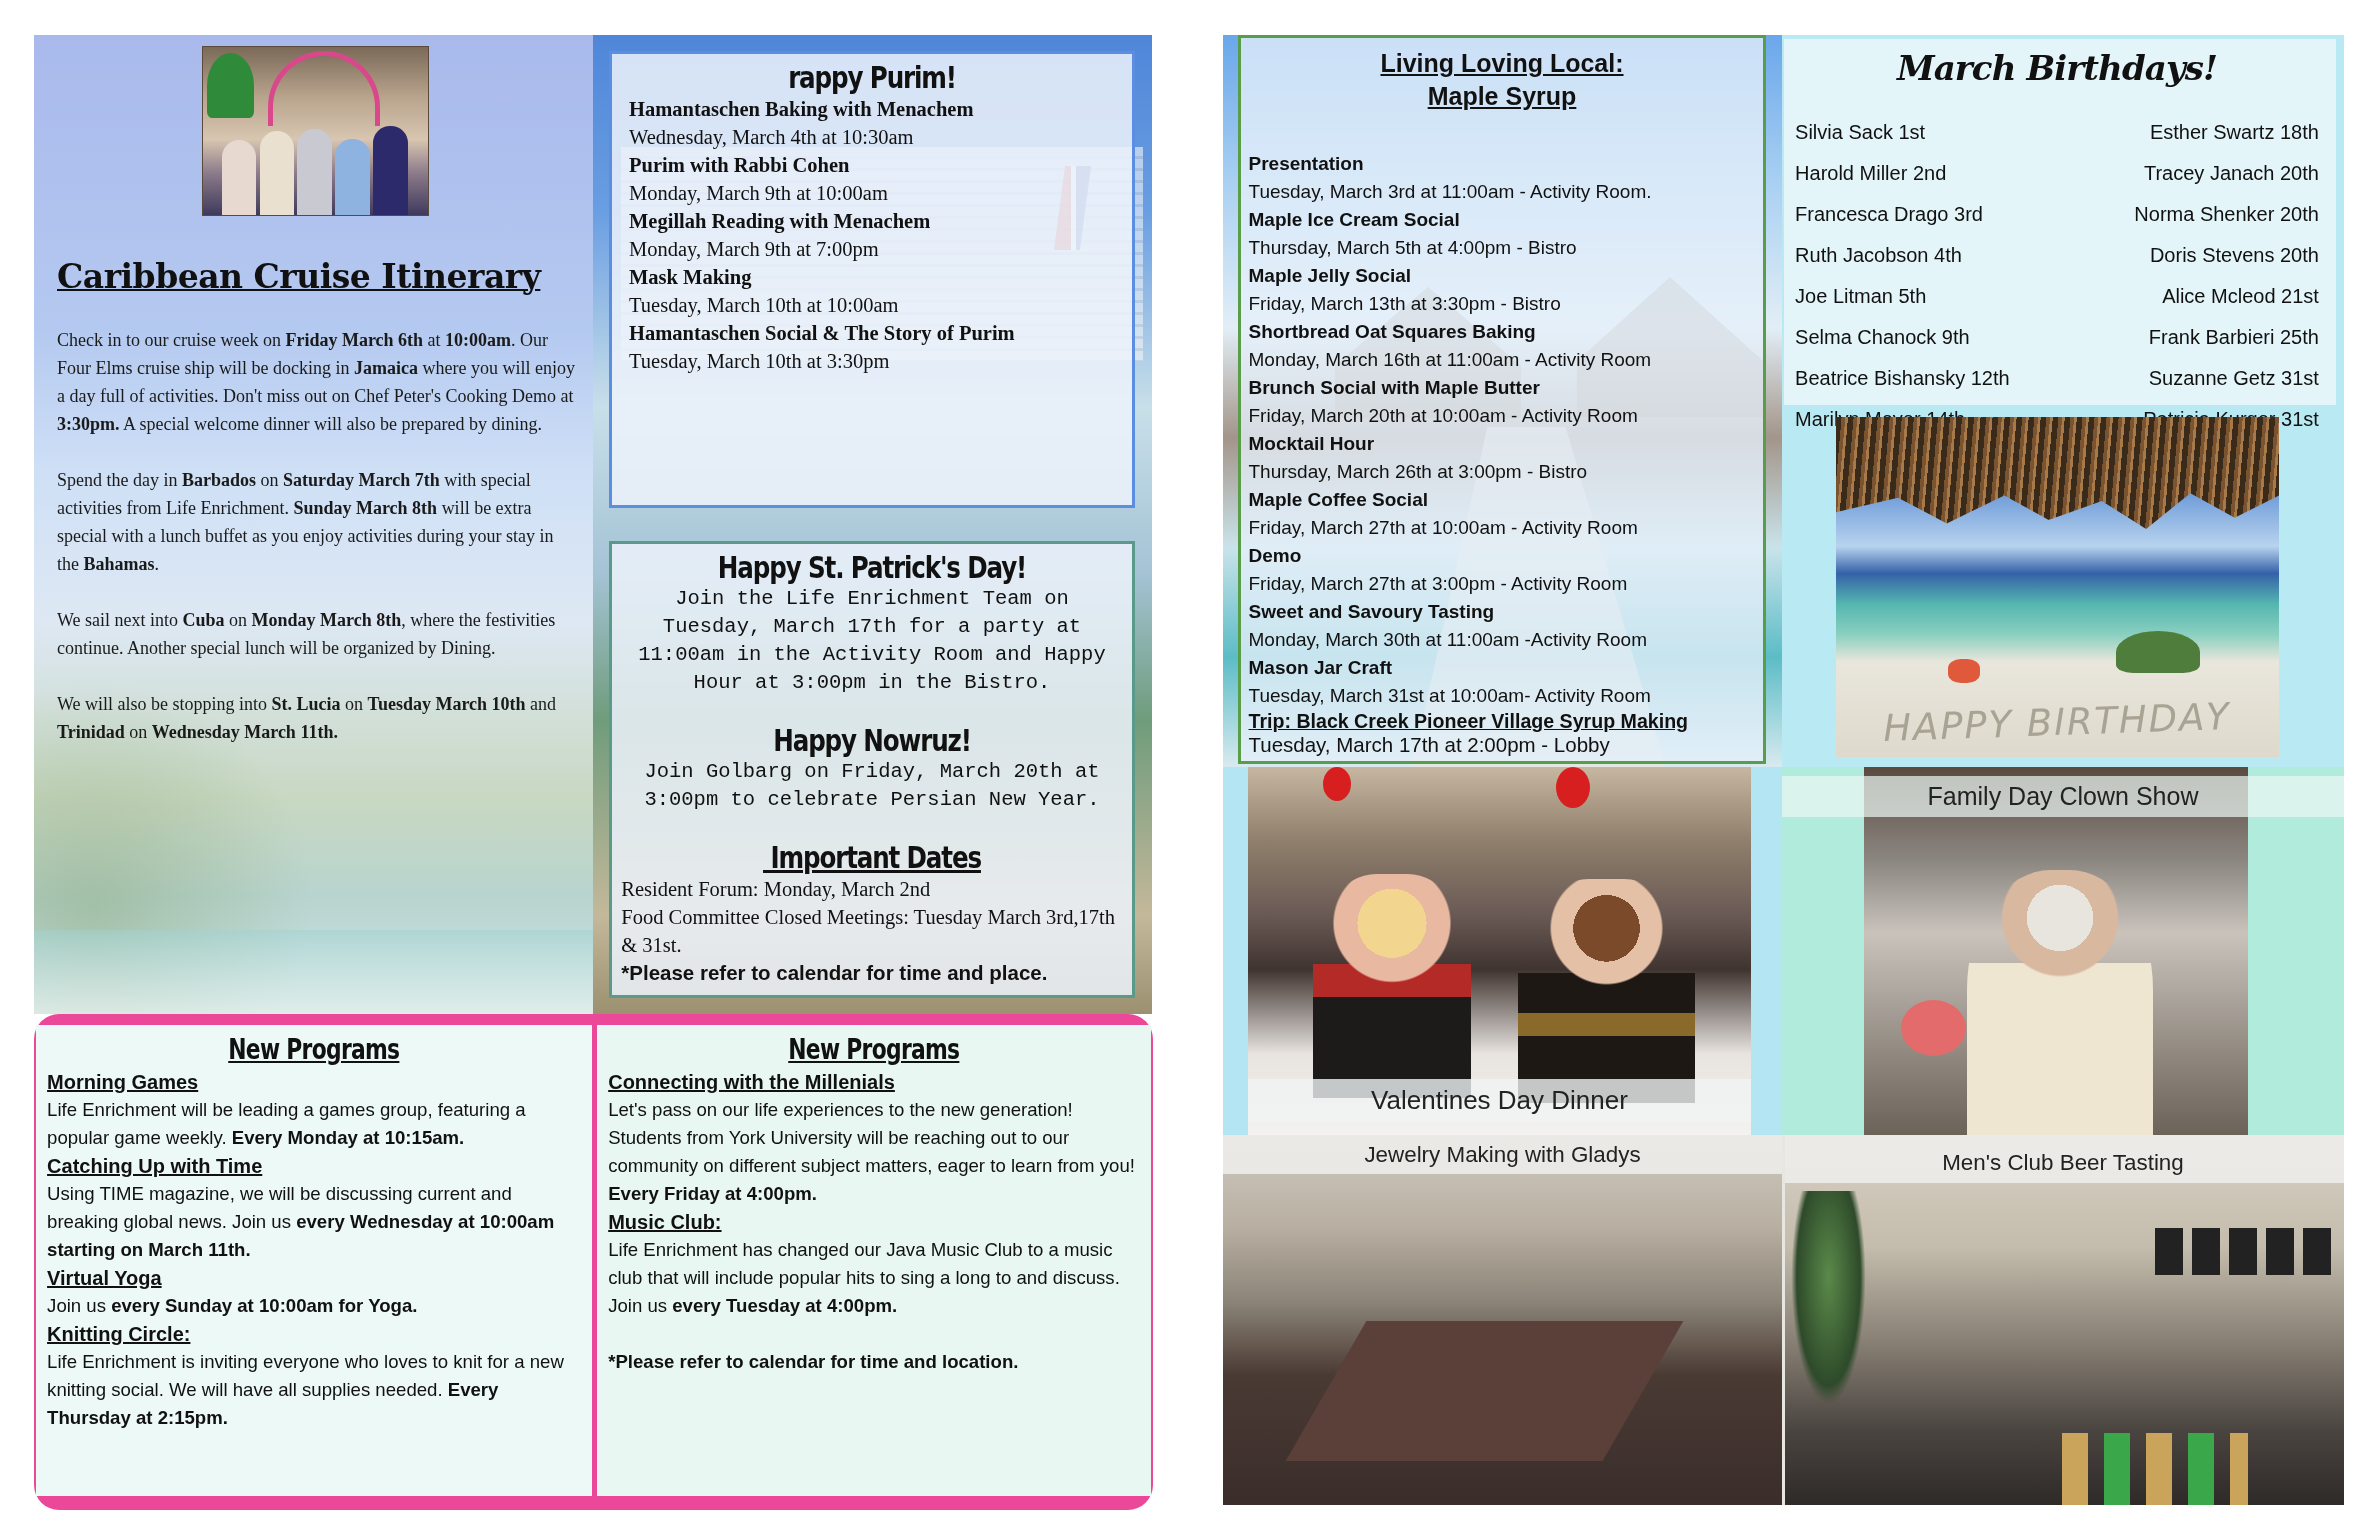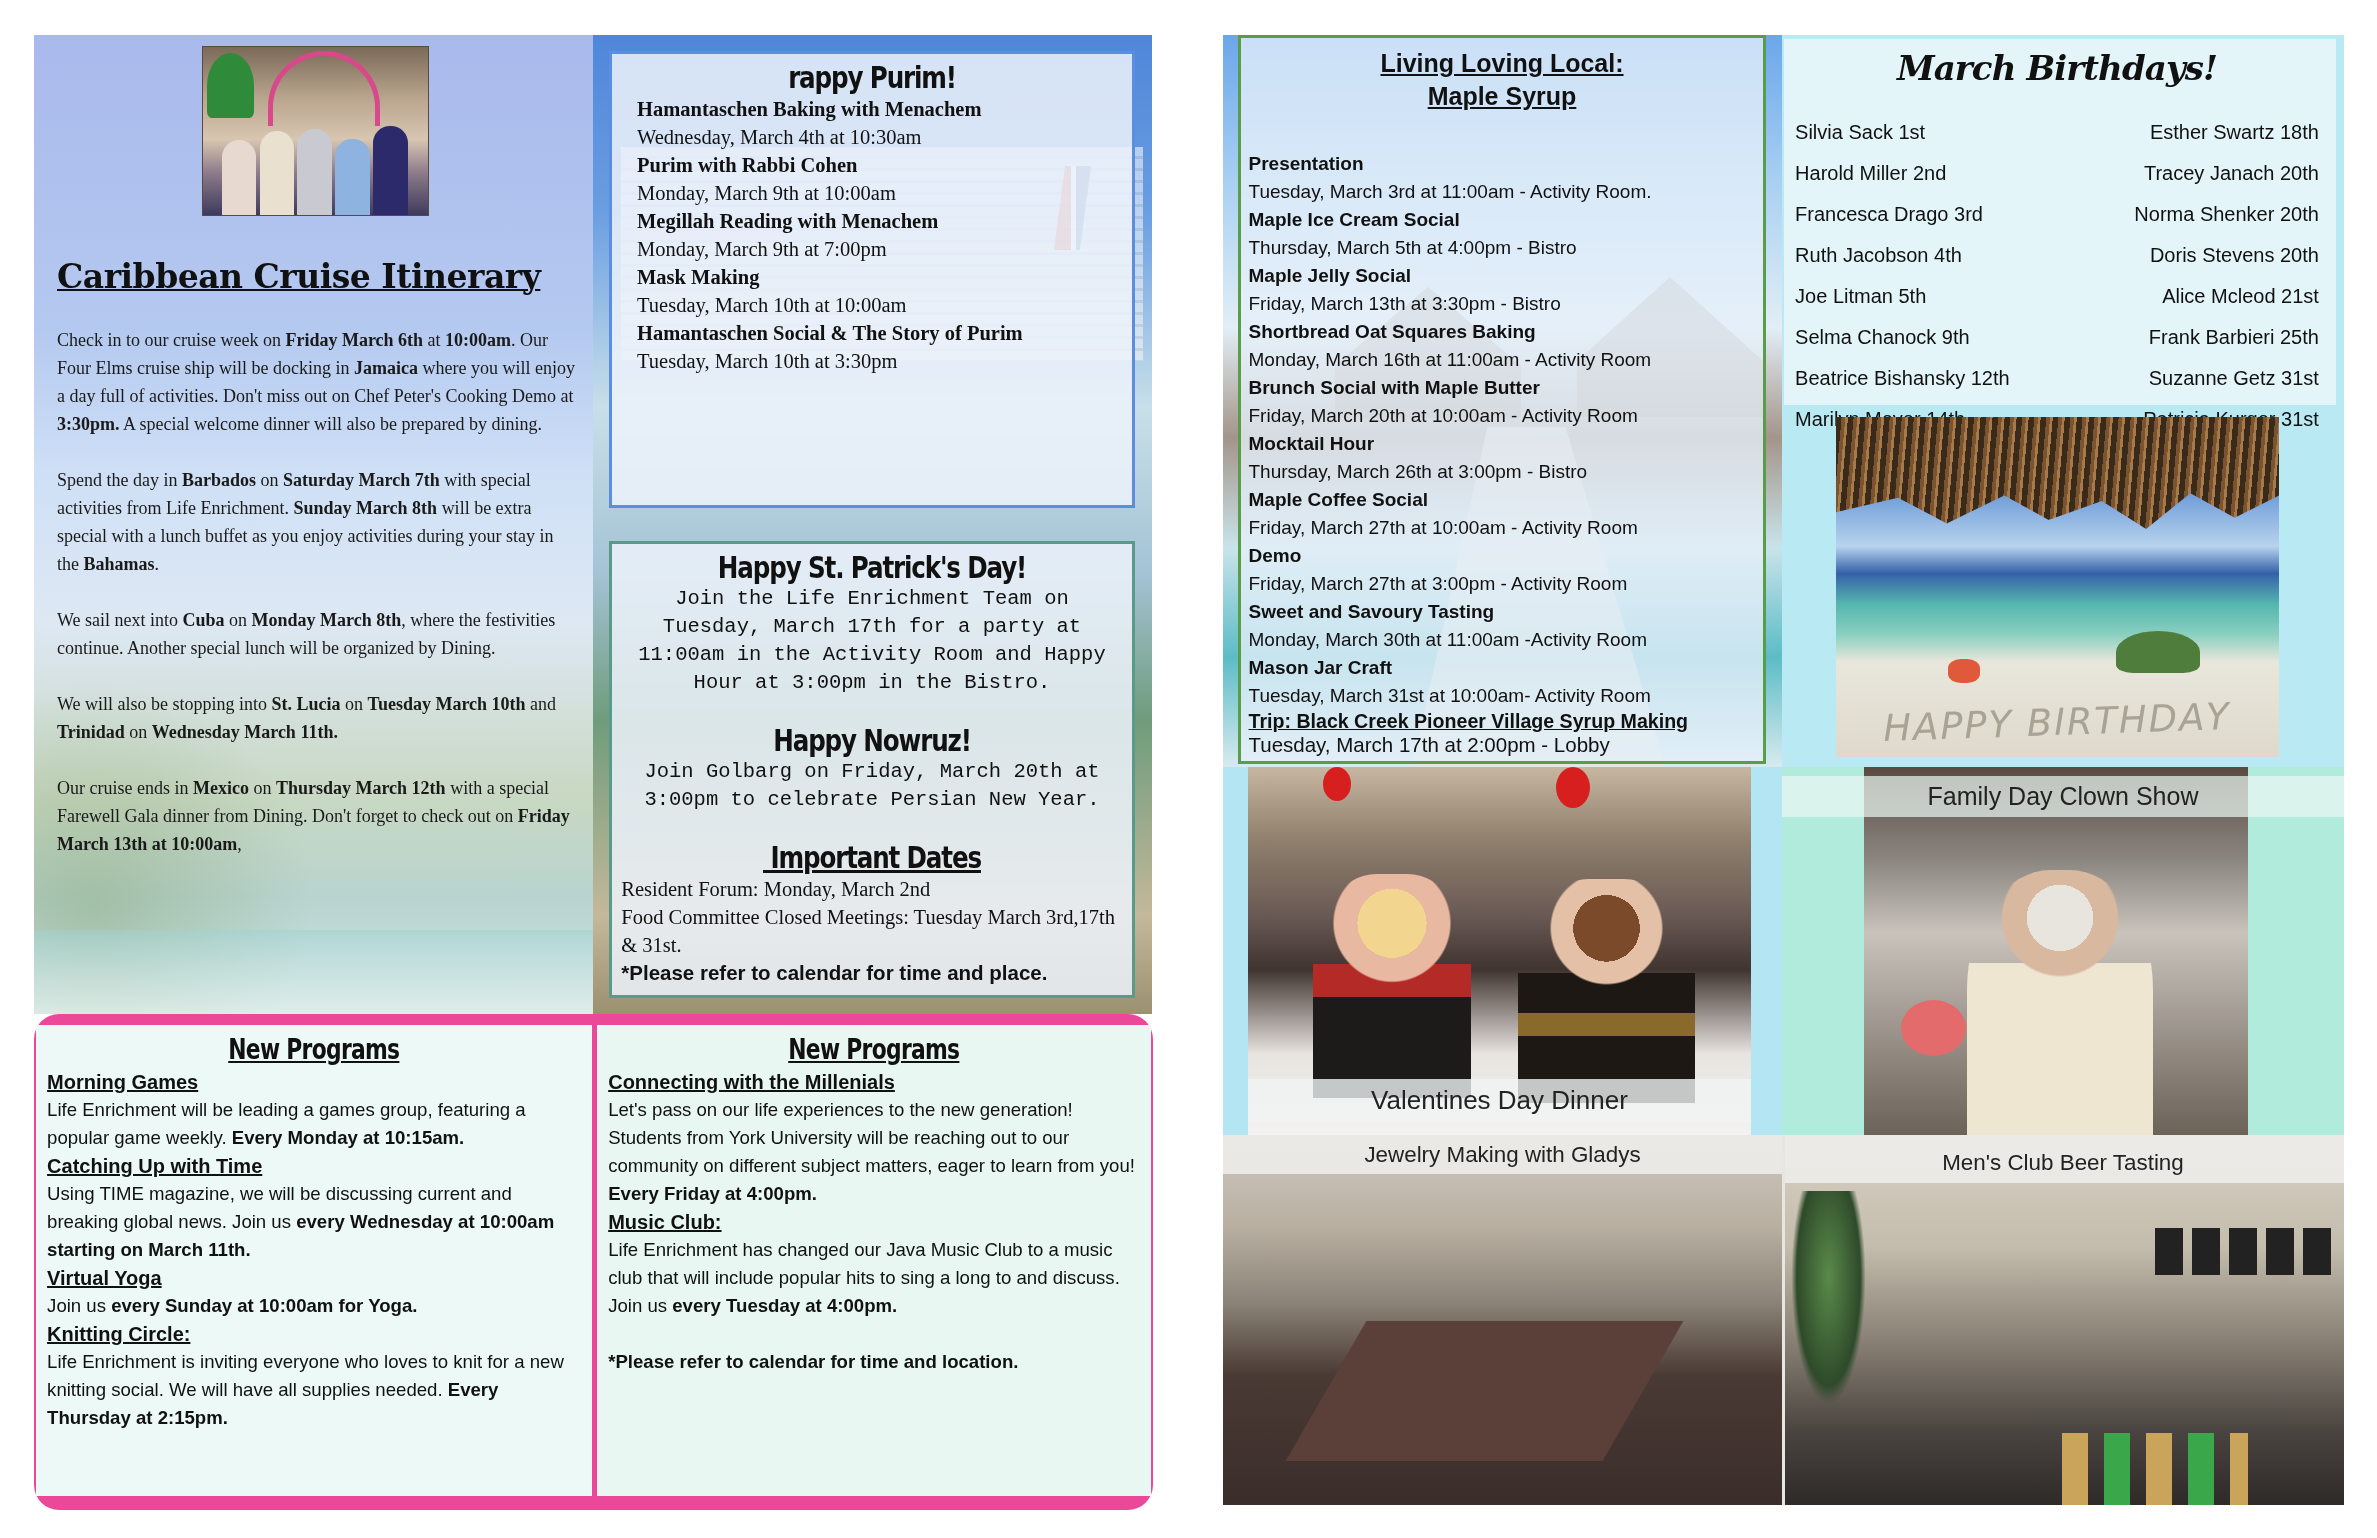--- a/index.html
+++ b/index.html
@@ -60,21 +60,21 @@
   .panel {
     position: absolute; left: 16px; width: 526px;
     background: rgba(236, 242, 250, 0.86);
   }
   .panel-purim { top: 16px; height: 457px; border: 3.7px solid #5b8ee0; }
   .panel-holidays { top: 506px; height: 457px; border: 3.7px solid #5a9a8a; }
   .panel-title {
     font-family: "DejaVu Sans", sans-serif; font-weight: bold; font-size: 30px;
     text-align: center; letter-spacing: -1.4px; transform: scaleX(0.82); transform-origin: center;
   }
-  .purim-list { font-family: "Liberation Serif", serif; font-size: 20.5px; line-height: 28px; padding: 0 25px; }
+  .purim-list { font-family: "Liberation Serif", serif; font-size: 20.5px; line-height: 28px; padding: 0 17px; }
   .purim-list .ev-name { font-weight: bold; display: block; }
   .purim-list .ev-time { display: block; }
   .purim-note { font-family: "Liberation Serif", serif; font-size: 20.5px; line-height: 28px; padding: 28px 9.3px 0; }
 
   .hol-body { font-family: Liberation Mono, monospace; font-size: 20.5px; line-height: 28px; text-align: center; padding: 0 13px; }
   .hol-section { margin-bottom: 26px; }
   .imp-dates { font-family: "Liberation Serif", serif; font-size: 20.5px; line-height: 28px; padding: 0 9.3px; }
   .imp-dates .refer { font-family: "Liberation Sans", sans-serif; font-weight: bold; font-size: 20.5px; }
   .underline { text-decoration: underline; }
 
@@ -207,21 +207,20 @@
         <span style="background:#8fb3e0;height:76px"></span>
         <span style="background:#2c2a6a;height:89px"></span>
       </div>
     </div>
     <h1 class="cruise-title">Caribbean Cruise Itinerary</h1>
     <div class="cruise-body" id="cruise-body">
         <p><span>Check in to our cruise week on </span><b>Friday March 6th</b><span> at </span><b>10:00am</b><span>. Our Four Elms cruise ship will be docking in </span><b>Jamaica</b><span> where you will enjoy a day full of activities. Don't miss out on Chef Peter's Cooking Demo at </span><b>3:30pm.</b><span>  A special welcome dinner will also be prepared by dining.</span></p>
         <p><span>Spend the day in </span><b>Barbados</b><span> on </span><b>Saturday March 7th</b><span> with special activities from Life Enrichment. </span><b>Sunday March 8th</b><span> will be extra special with a lunch buffet as you enjoy activities during your stay in the </span><b>Bahamas</b><span>.</span></p>
         <p><span>We sail next into </span><b>Cuba</b><span> on </span><b>Monday March 8th</b><span>, where the festivities continue. Another special lunch will be organized by Dining.</span></p>
         <p><span>We will also be stopping into </span><b>St. Lucia</b><span> on </span><b>Tuesday March 10th</b><span> and </span><b>Trinidad</b><span> on </span><b>Wednesday March 11th.</b></p>
-        <p><span>Our cruise ends in </span><b>Mexico</b><span> on </span><b>Thursday March 12th</b><span> with a special Farewell Gala dinner from Dining.  Don't forget to check out on </span><b>Friday March 13th at 10:00am</b><span>,</span></p>
       </div>
   </section>
 
   <section class="events-col">
     <div class="ship"></div>
     <div class="funnel"></div>
 
     <div class="panel panel-purim">
       <h2 class="panel-title" style="margin-top:5.6px">rappy Purim!</h2>
       <div class="purim-list" id="purim-list">

